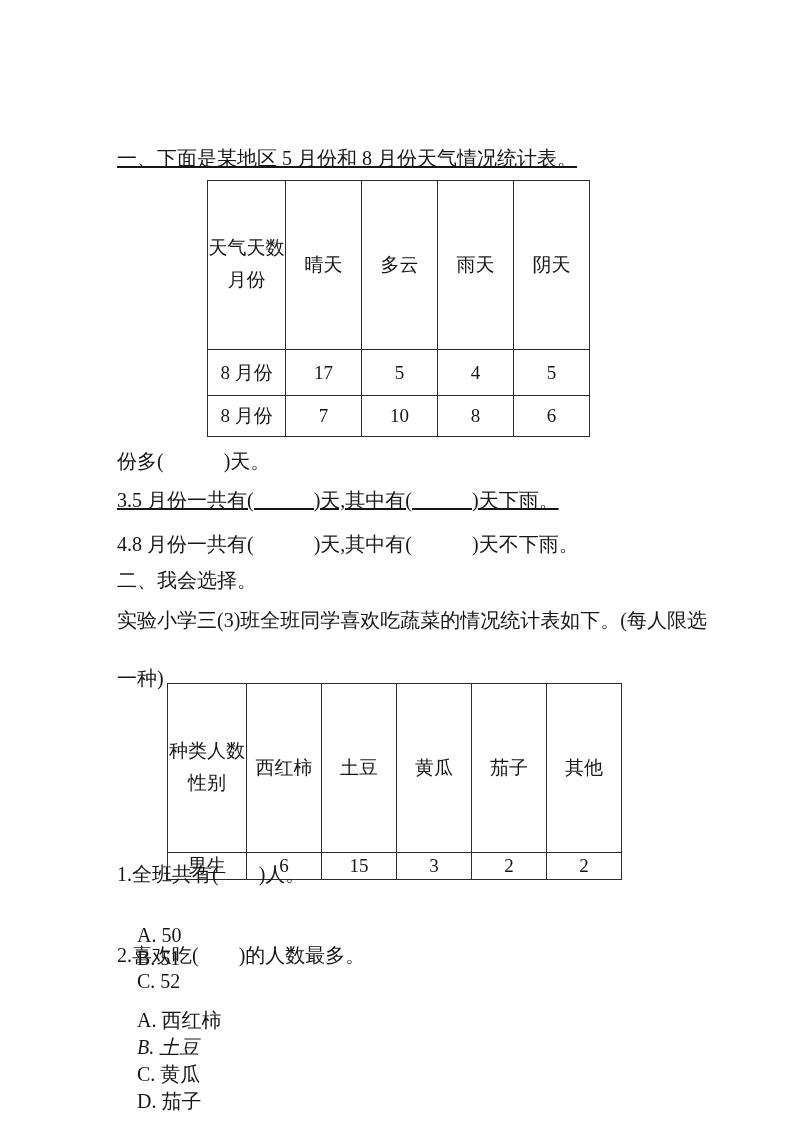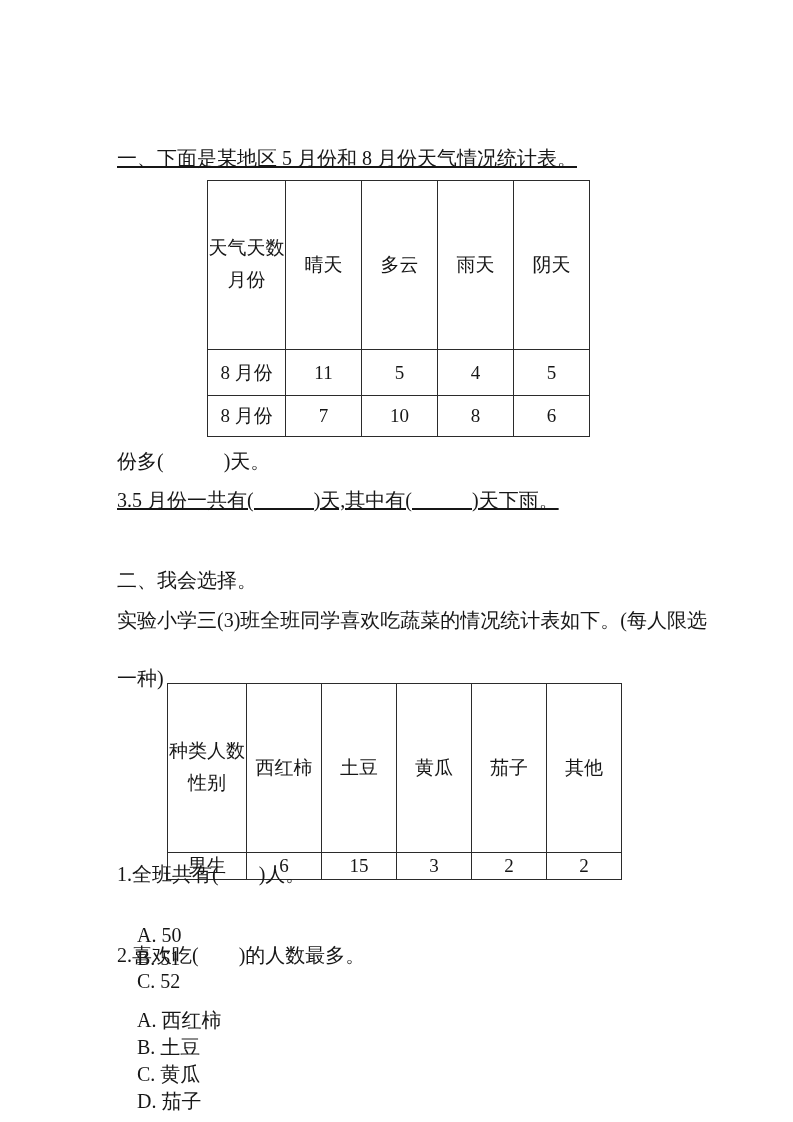--- a/index.html
+++ b/index.html
@@ -49,21 +49,21 @@
   .corner-top { text-align: center; }
   .corner-bottom { text-align: center; }
 
   .opts { font-size: 20px; }
   .opt { display: inline-block; }
   
   .o1-a { width: 168px; }
   .o1-b { width: 152px; font-family: Liberation Serif, serif; }
   
   .o2-a { width: 168px; font-family: Liberation Serif, serif; }
-  .o2-b { width: 140px; }
+  .o2-b { width: 140px; font-style: italic; }
   .o2-c { width: 135px; }
 </style>
 </head>
 <body>
 
 <div class="page">
 
 
   <div class="abs line left-m" style="top:145px;text-decoration:underline;">一、下面是某地区 5 月份和 8 月份天气情况统计表。</div>
 
@@ -78,36 +78,37 @@
           <div class="corner-bottom">月份</div>
         </div>
       </th>
       <th>晴天</th>
       <th>多云</th>
       <th>雨天</th>
       <th>阴天</th>
     </tr>
     <tr style="height:46px;">
       <td>8 月份</td>
-      <td>11</td>
+      <td>17</td>
       <td>5</td>
       <td>4</td>
       <td>5</td>
     </tr>
     <tr style="height:41px;">
       <td>8 月份</td>
       <td>7</td>
       <td>10</td>
       <td>8</td>
       <td>6</td>
     </tr>
   </tbody></table>
 
   <div class="abs line left-m" style="top:448px;">份多(　　　)天。</div>
   <div class="abs line left-m" style="top:487px;text-decoration:underline;">3.5 月份一共有(　　　)天,其中有(　　　)天下雨。</div>
+  <div class="abs line left-m" style="top:531px;">4.8 月份一共有(　　　)天,其中有(　　　)天不下雨。</div>
 
   <div class="abs line left-m" style="top:567px;">二、我会选择。</div>
   <div class="abs line left-m" style="top:607px;">实验小学三(3)班全班同学喜欢吃蔬菜的情况统计表如下。(每人限选</div>
   <div class="abs line left-m" style="top:651px;margin-top:14px;">一种)</div>
 
   <table class="stats abs" style="top:683px; left:167px;">
     <colgroup>
       <col style="width:79px"><col style="width:75px"><col style="width:75px"><col style="width:75px"><col style="width:75px"><col style="width:75px">
     </colgroup>
     <tbody><tr style="height:80px;">

